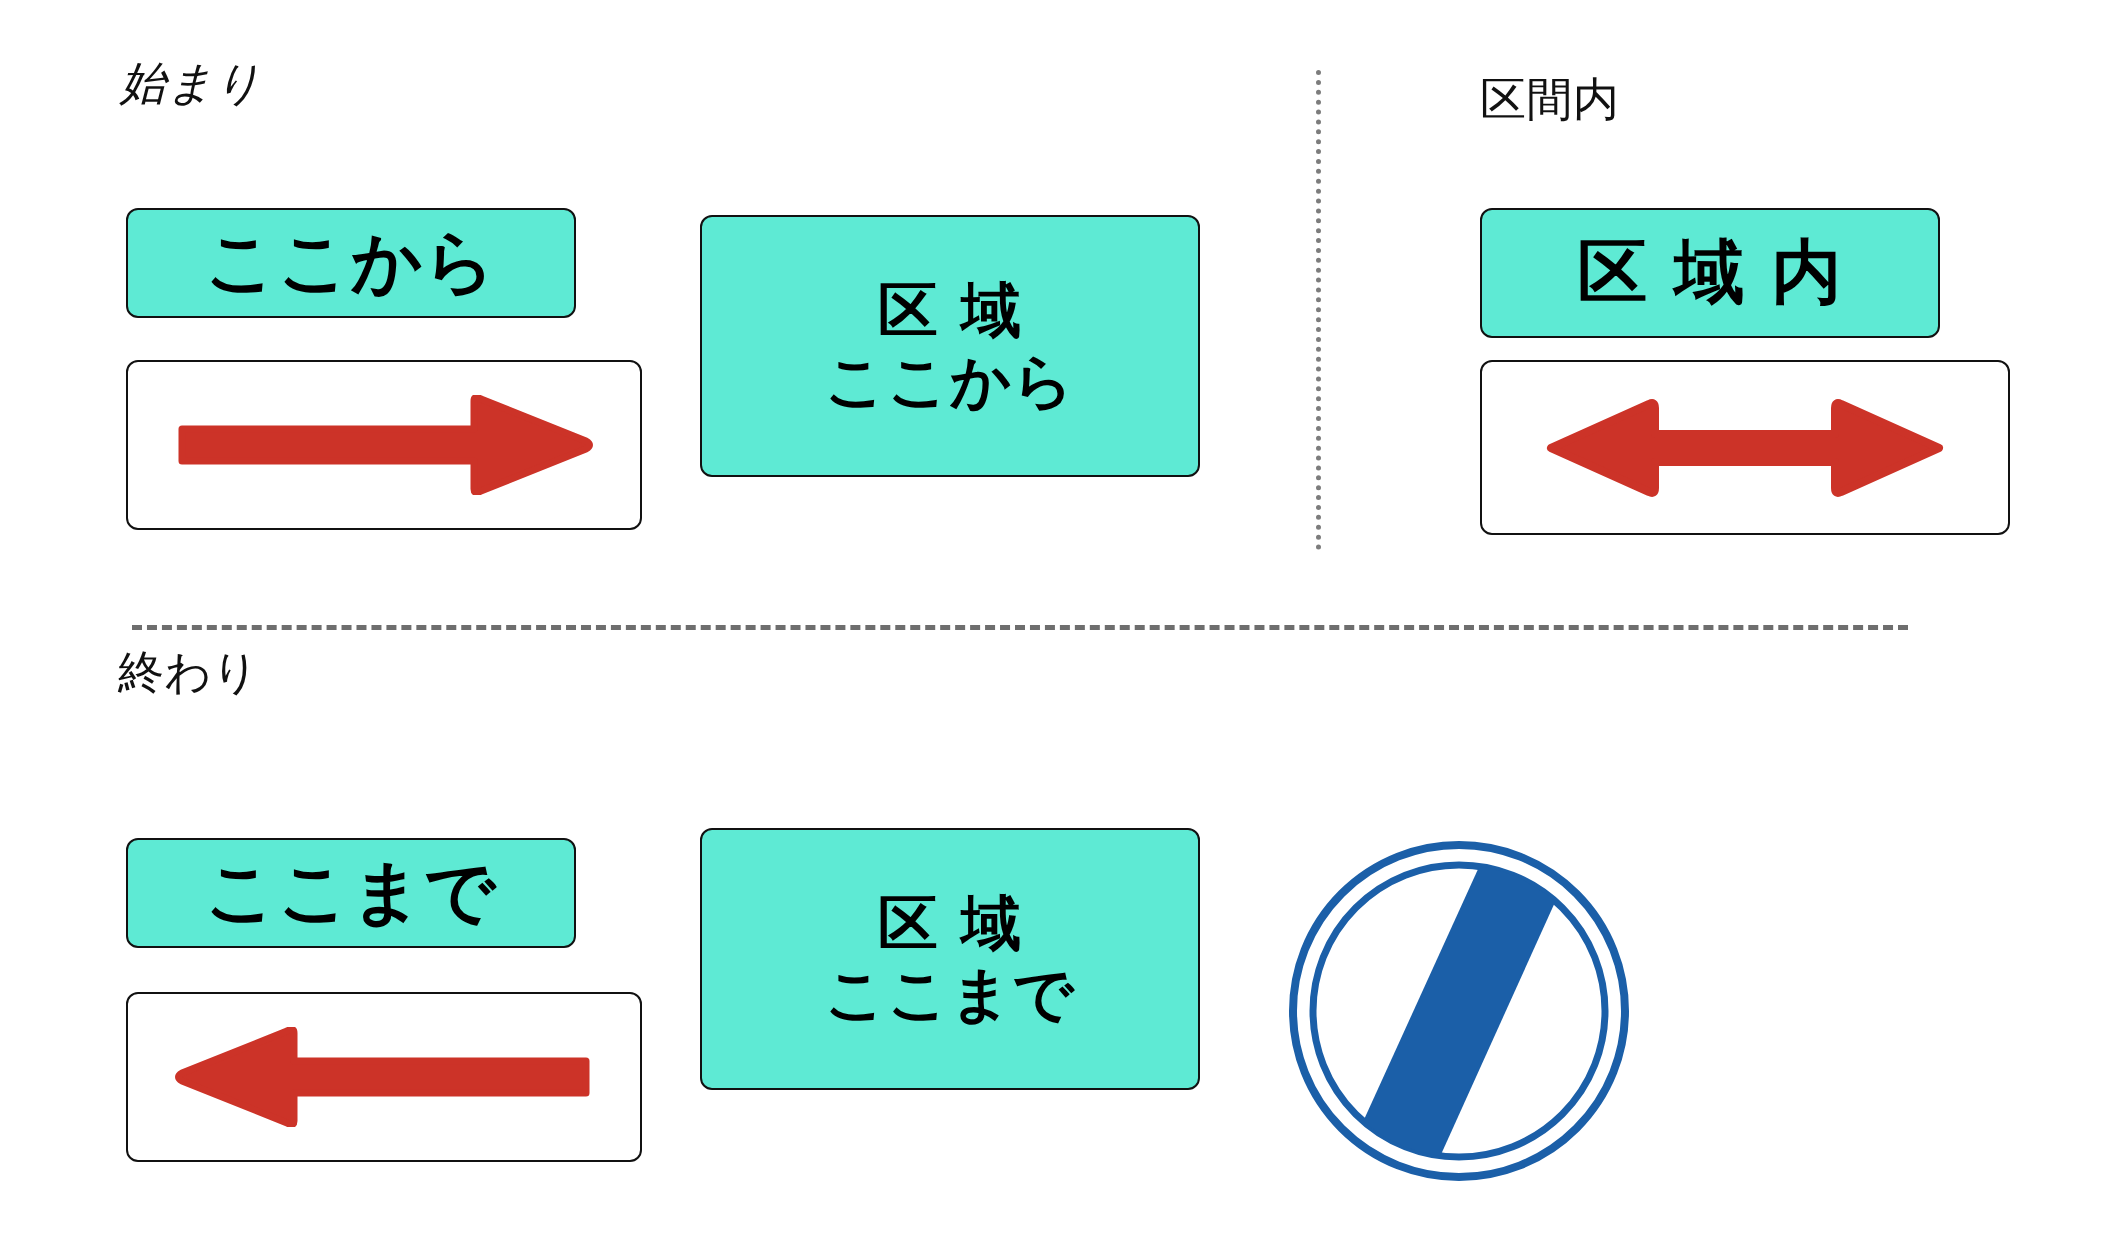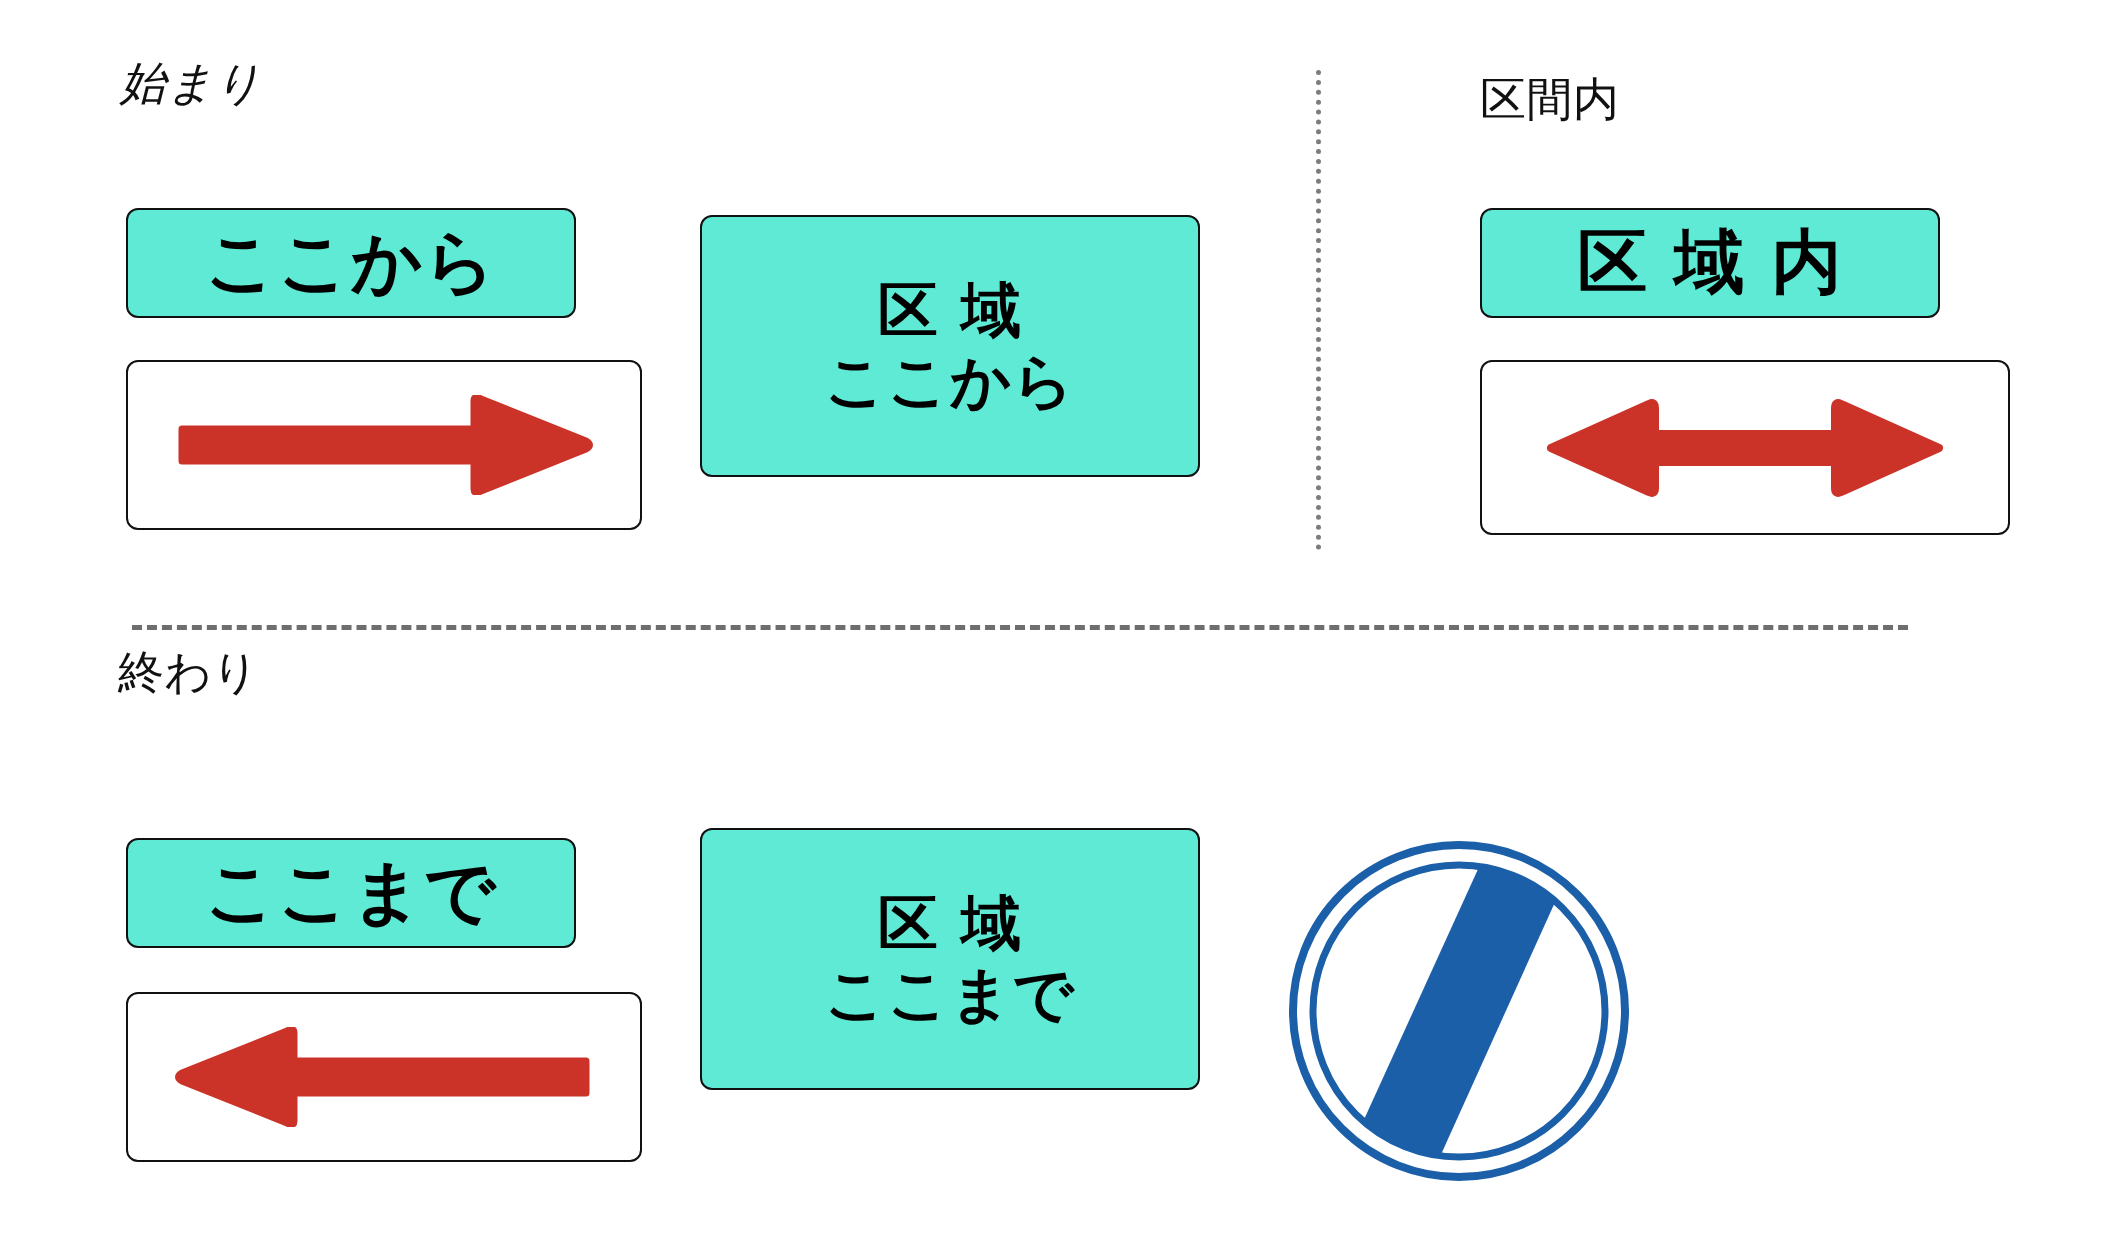--- a/index.html
+++ b/index.html
@@ -55,21 +55,21 @@
     text-align:center;
     line-height:1.02;
     white-space:pre-line;
     letter-spacing:0.02em;
     font-family:"DejaVu Sans","Liberation Sans",sans-serif;
   }
 
   
   #plate-kokokara{left:126px;top:208px;width:450px;height:110px;}
   #plate-kokomade{left:126px;top:838px;width:450px;height:110px;}
-  #plate-kuikinai{left:1480px;top:208px;width:460px;height:110px;}
+  #plate-kuikinai{left:1480px;top:208px;width:460px;height:130px;}
   .plate-line1{font-size:70px;}
 
   
   #plate-kuiki-kokokara{left:700px;top:215px;width:500px;height:262px;}
   #plate-kuiki-kokomade{left:700px;top:828px;width:500px;height:262px;}
   .plate-line2{font-size:60px;line-height:1.18;}
 
   
   .arrow-plate{
     position:absolute;

